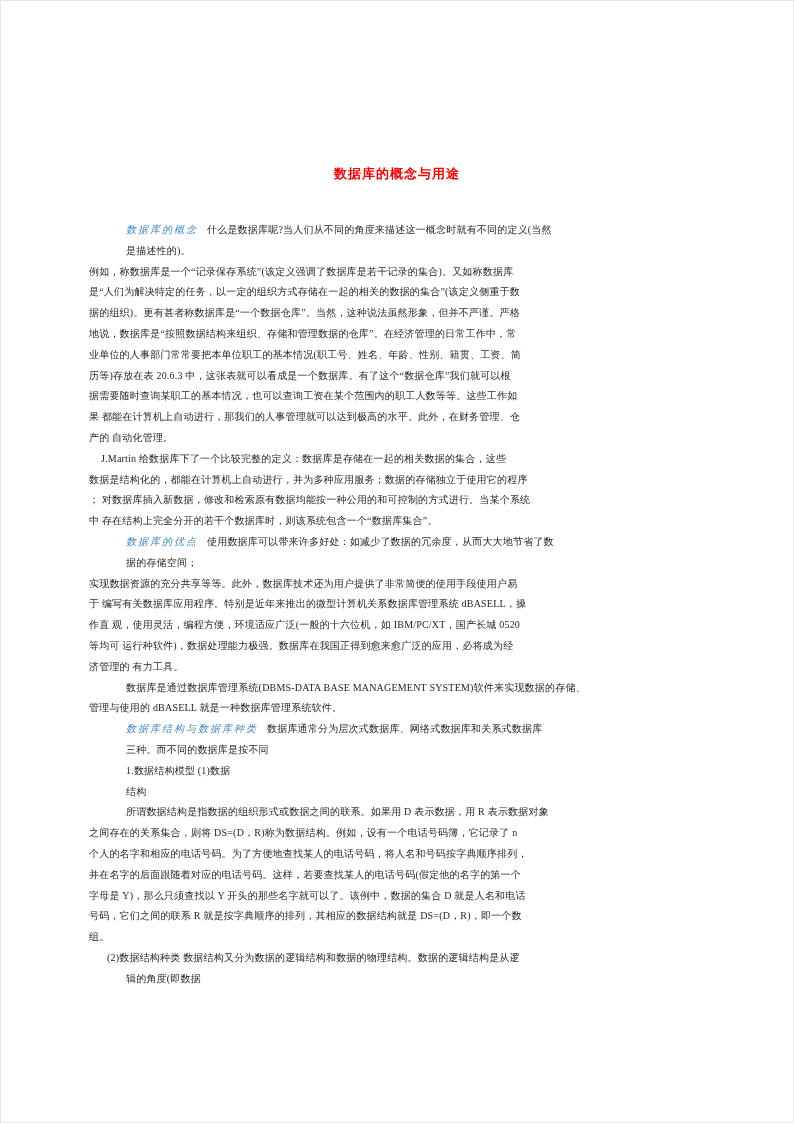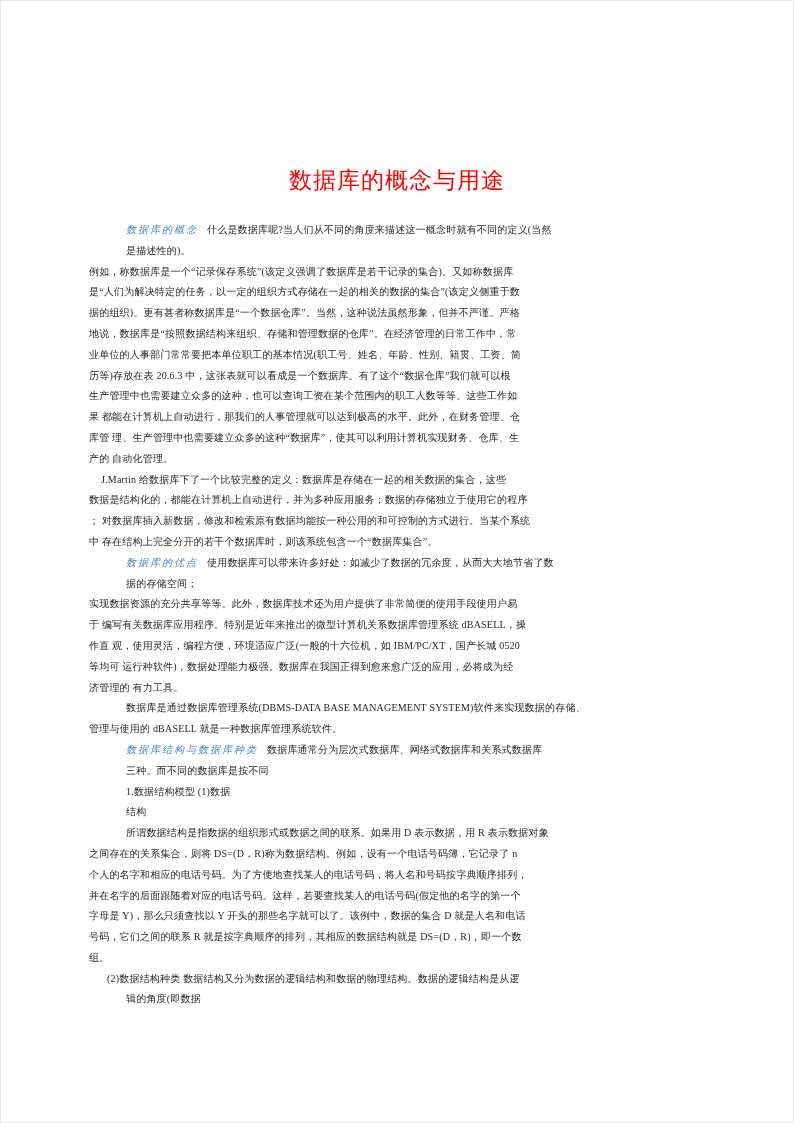--- a/index.html
+++ b/index.html
@@ -17,22 +17,22 @@
     overflow: hidden;
   }
   .doc-title {
     position: absolute;
     top: 164px;
     left: 0;
     right: 0;
     margin: 0;
     text-align: center;
     font-family: "Liberation Sans", "DejaVu Sans", sans-serif;
-    font-weight: normal;
-    font-size: 23px;
+    font-weight: bold;
+    font-size: 13px;
     letter-spacing: 1px;
     color: var(--title-color, #ff0000);
   }
   .doc-body {
     position: absolute;
     top: 219px;
     left: 88px;
     width: 640px;
     font-family: "Liberation Serif", "DejaVu Serif", serif;
     font-size: 10px;
@@ -62,23 +62,22 @@
   <h1 class="doc-title">数据库的概念与用途</h1>
   <div class="doc-body">
       <div class="line ind-a"><span class="sec-heading">数据库的概念</span><span class="text-seg">什么是数据库呢?当人们从不同的角度来描述这一概念时就有不同的定义(当然</span></div>
       <div class="line ind-a"><span class="text-seg">是描述性的)。</span></div>
       <div class="line"><span class="text-seg">例如，称数据库是一个“记录保存系统”(该定义强调了数据库是若干记录的集合)。又如称数据库</span></div>
       <div class="line"><span class="text-seg">是“人们为解决特定的任务，以一定的组织方式存储在一起的相关的数据的集合”(该定义侧重于数</span></div>
       <div class="line"><span class="text-seg">据的组织)。更有甚者称数据库是“一个数据仓库”。当然，这种说法虽然形象，但并不严谨。严格</span></div>
       <div class="line"><span class="text-seg">地说，数据库是“按照数据结构来组织、存储和管理数据的仓库”。在经济管理的日常工作中，常</span></div>
       <div class="line"><span class="text-seg">业单位的人事部门常常要把本单位职工的基本情况(职工号、姓名、年龄、性别、籍贯、工资、简</span></div>
       <div class="line"><span class="text-seg">历等)存放在表 20.6.3 中，这张表就可以看成是一个数据库。有了这个“数据仓库”我们就可以根</span></div>
-      <div class="line"><span class="text-seg">生产管理中也需要建立众多的这种，也可以查询工资在某个范围内的职工人数等等。这些工作如</span></div>
+      <div class="line"><span class="text-seg">据需要随时查询某职工的基本情况，也可以查询工资在某个范围内的职工人数等等。这些工作如</span></div>
       <div class="line"><span class="text-seg">果 都能在计算机上自动进行，那我们的人事管理就可以达到极高的水平。此外，在财务管理、仓</span></div>
-      <div class="line"><span class="text-seg">库管 理、生产管理中也需要建立众多的这种“数据库”，使其可以利用计算机实现财务、仓库、生</span></div>
       <div class="line"><span class="text-seg">产的 自动化管理。</span></div>
       <div class="line ind-b"><span class="text-seg">J.Martin 给数据库下了一个比较完整的定义：数据库是存储在一起的相关数据的集合，这些</span></div>
       <div class="line"><span class="text-seg">数据是结构化的，都能在计算机上自动进行，并为多种应用服务；数据的存储独立于使用它的程序</span></div>
       <div class="line"><span class="text-seg">； 对数据库插入新数据，修改和检索原有数据均能按一种公用的和可控制的方式进行。当某个系统</span></div>
       <div class="line"><span class="text-seg">中 存在结构上完全分开的若干个数据库时，则该系统包含一个“数据库集合”。</span></div>
       <div class="line ind-a gap"><span class="sec-heading">数据库的优点</span><span class="text-seg">使用数据库可以带来许多好处：如减少了数据的冗余度，从而大大地节省了数</span></div>
       <div class="line ind-a"><span class="text-seg">据的存储空间；</span></div>
       <div class="line"><span class="text-seg">实现数据资源的充分共享等等。此外，数据库技术还为用户提供了非常简便的使用手段使用户易</span></div>
       <div class="line"><span class="text-seg">于 编写有关数据库应用程序。特别是近年来推出的微型计算机关系数据库管理系统 dBASELL，操</span></div>
       <div class="line"><span class="text-seg">作直 观，使用灵活，编程方便，环境适应广泛(一般的十六位机，如 IBM/PC/XT，国产长城 0520</span></div>

